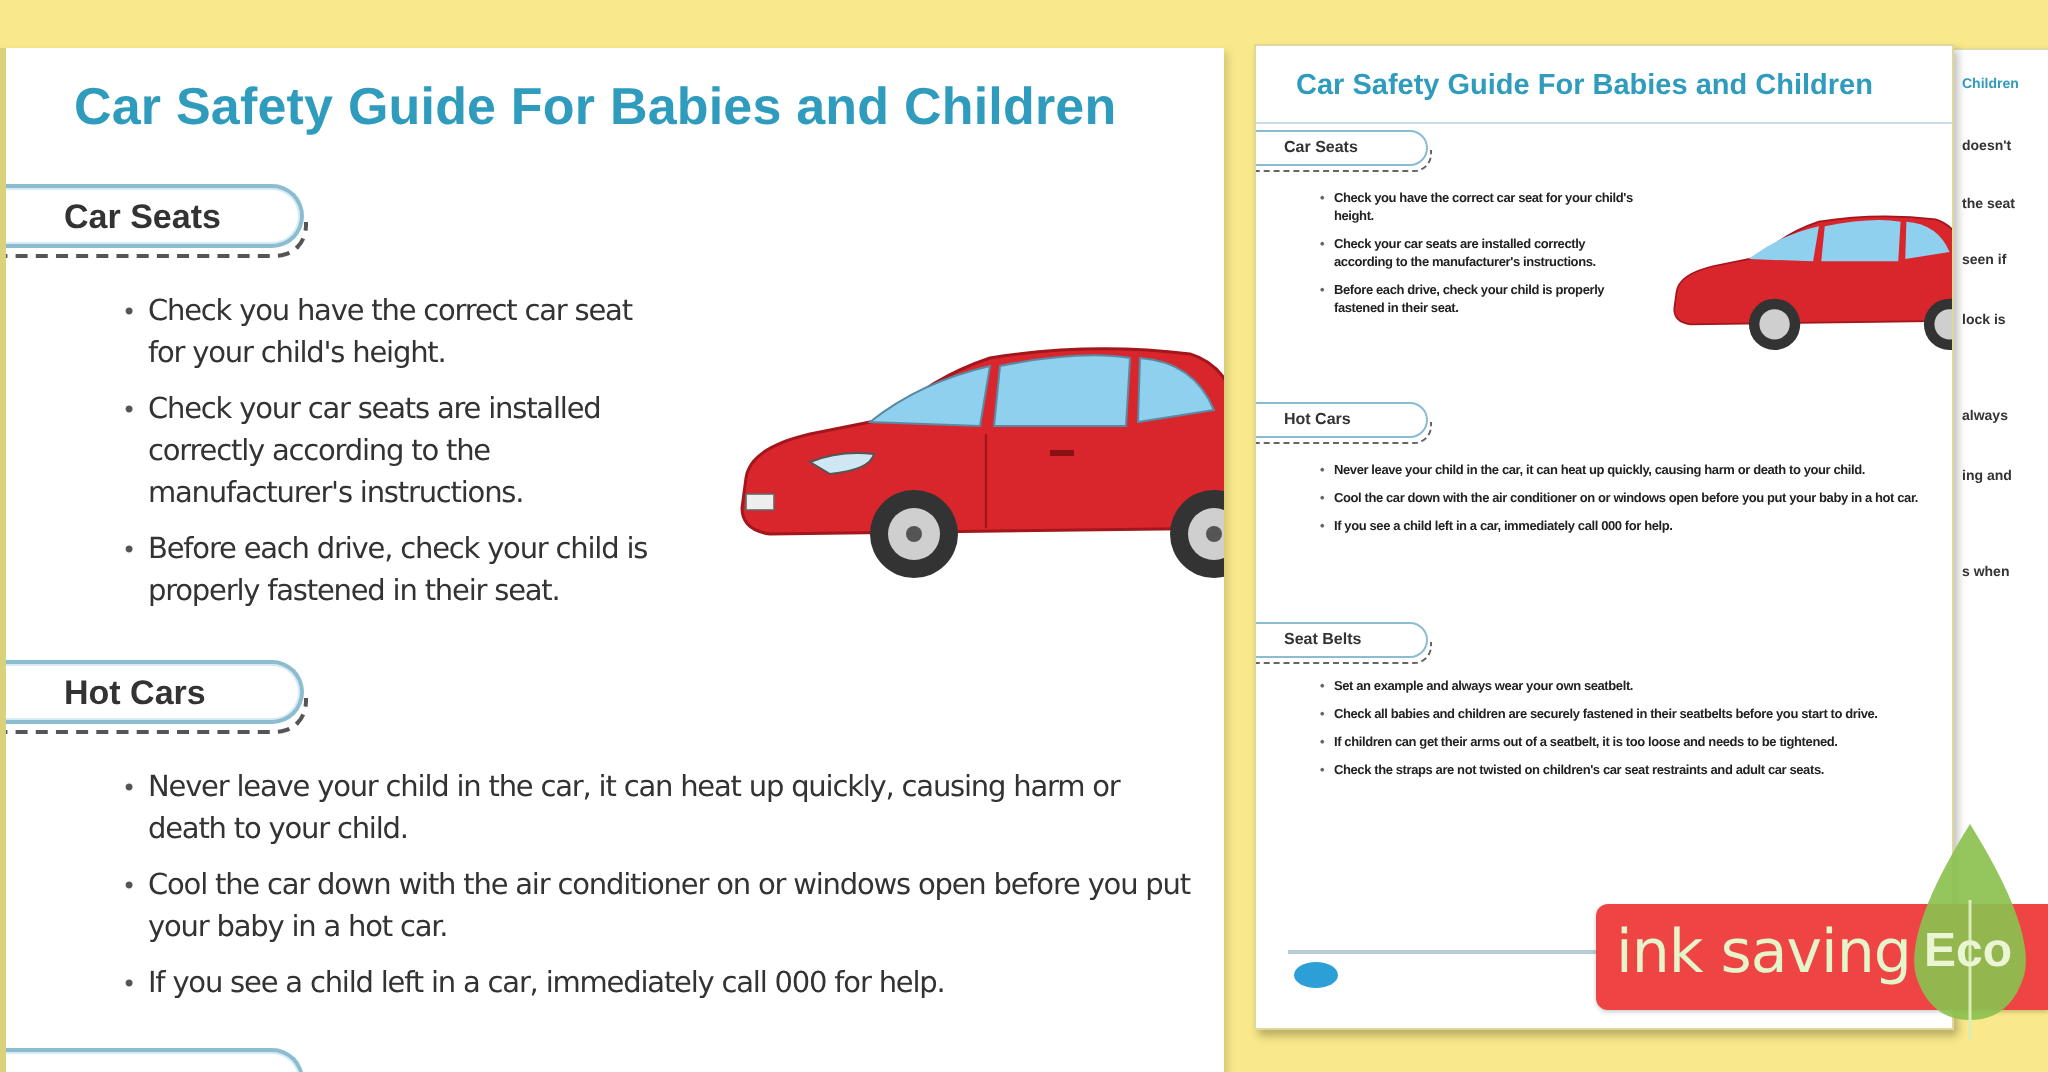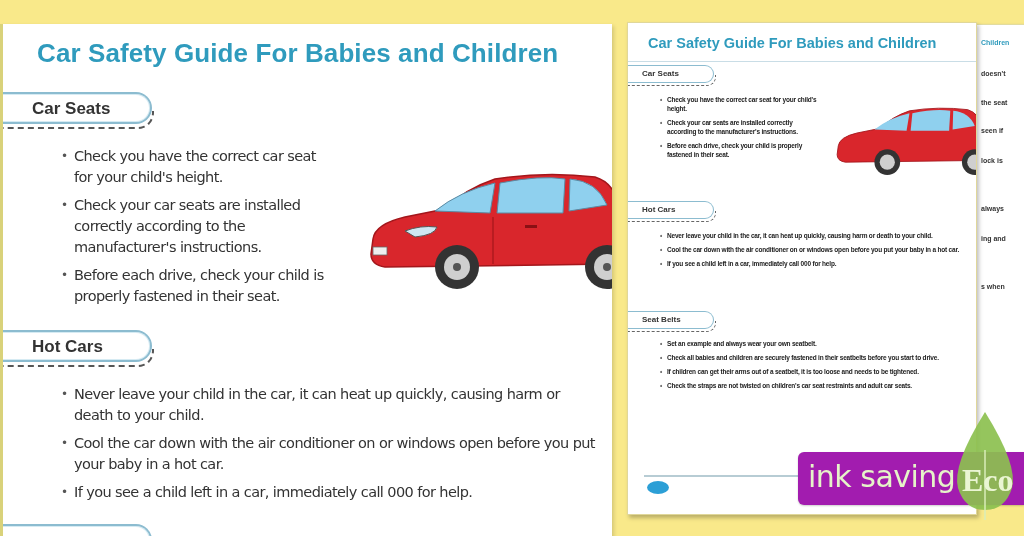--- a/index.html
+++ b/index.html
@@ -176,45 +176,45 @@
       position: absolute;
       left: 19px; top: 458px;
       width: 22px; height: 13px;
       background: #2c9fd6;
       border-radius: 50%;
     }
     .eco-badge {
       position: absolute;
       left: 798px; top: 452px;
       width: 226px; height: 53px;
-      background: #a21caf;
+      background: #ef4444;
       border-radius: 6px 0 0 6px;
       box-shadow: 0 1px 2px rgba(0,0,0,0.2);
     }
     .eco-badge .ink-text {
       position: absolute;
       left: 10px; top: 7px;
       font-size: 30px;
       color: #e6f4c9;
       font-family: "DejaVu Sans", sans-serif;
       letter-spacing: -0.5px;
       white-space: nowrap;
     }
     .eco-leaf {
       position: absolute;
       left: 950px; top: 410px;
       width: 70px; height: 110px;
     }
     .eco-text {
       position: absolute;
       left: 962px; top: 462px;
-      font-size: 32px;
+      font-size: 24px;
       font-weight: bold;
       color: #eaf5d3;
-      font-family: Liberation Serif, serif;
+      font-family: Liberation Sans, sans-serif;
     }
   </style>
 </head>
 <body>
 
 <div class="page-back">
   <div class="frag frag-title" style="top:14px;">Children</div>
   <div class="frag" style="top:45px;">doesn't</div>
   <div class="frag" style="top:74px;">the seat</div>
   <div class="frag" style="top:102px;">seen if</div>

